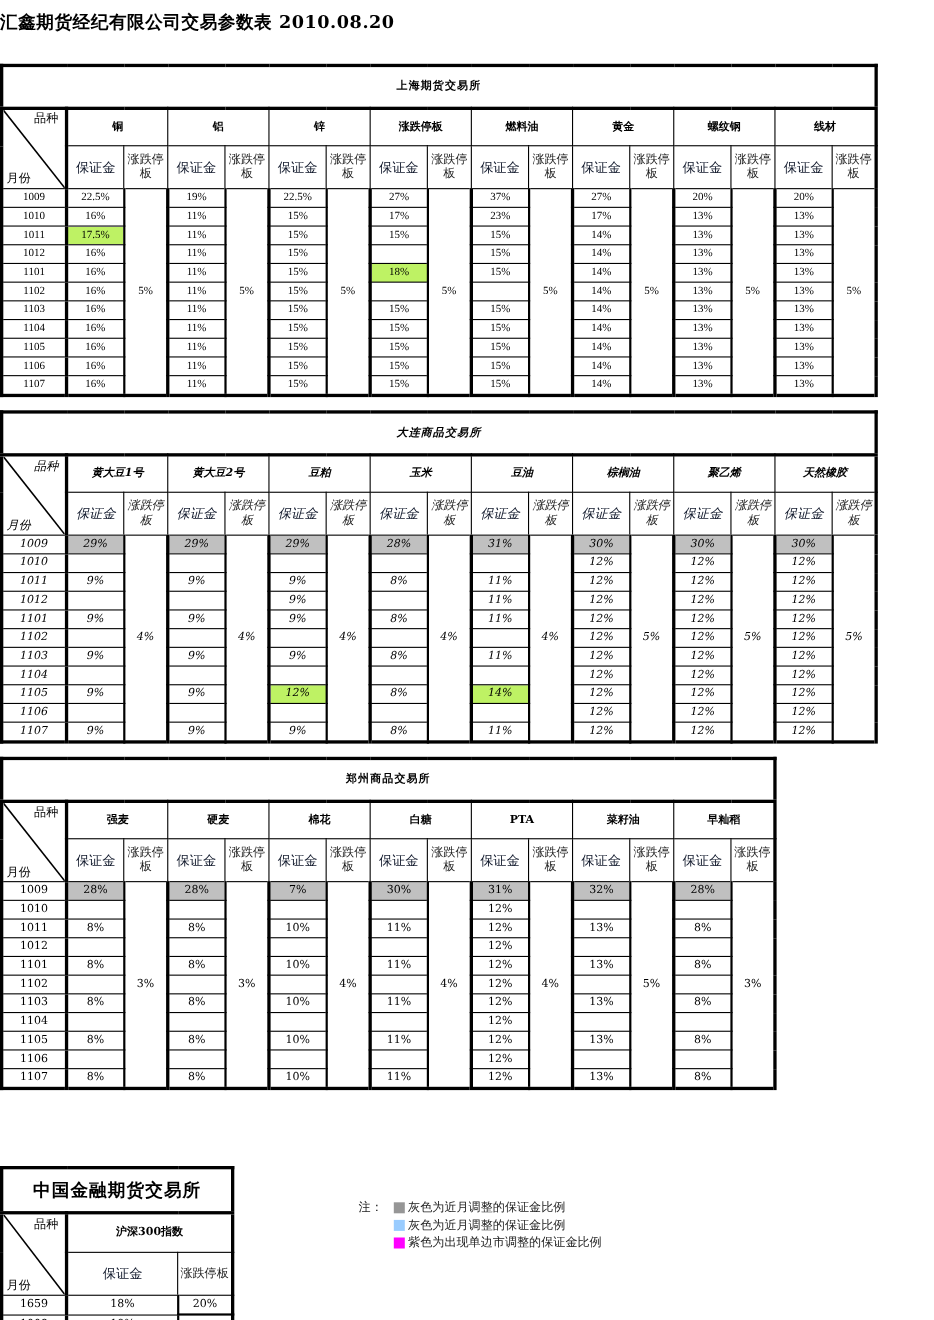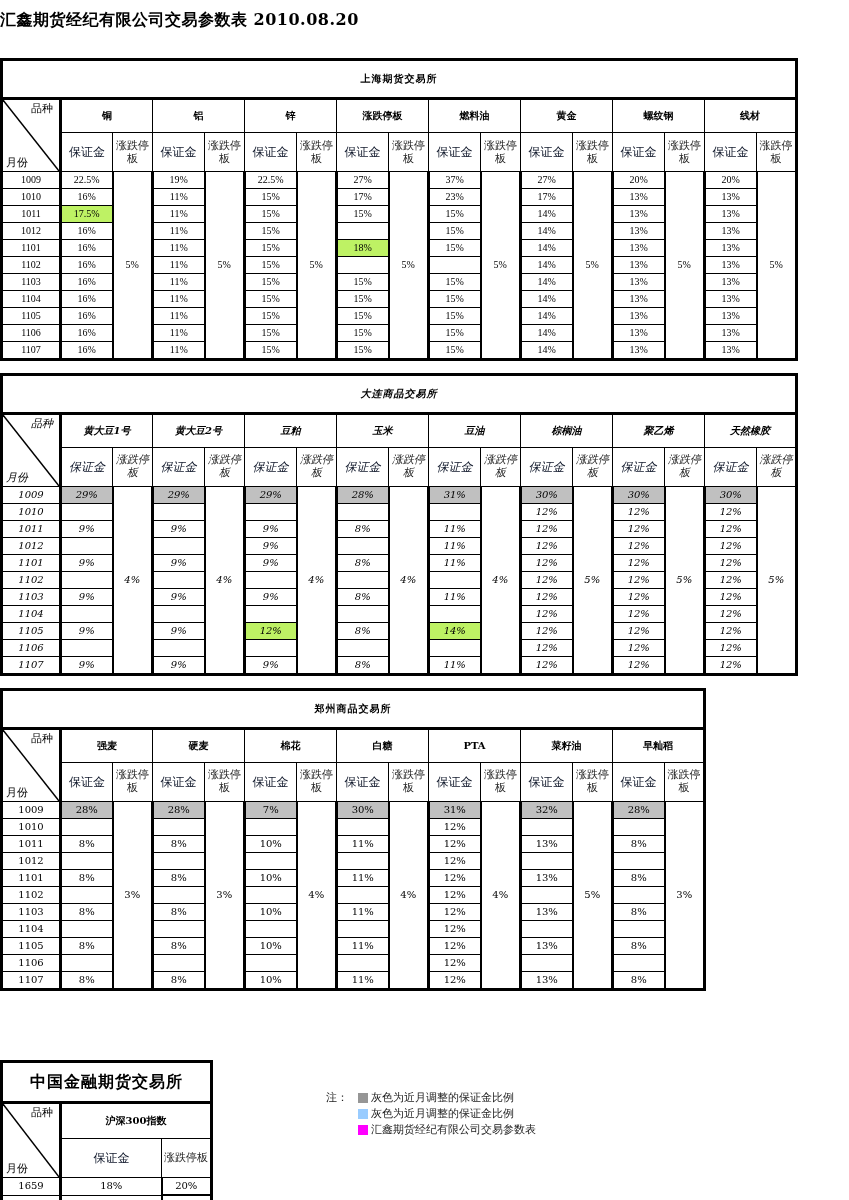--- a/index.html
+++ b/index.html
@@ -643,15 +643,15 @@
     <span>灰色为近月调整的保证金比例</span>
   </div>
   <div class="row">
     <span class="lab"></span>
     <span class="sw" style="background:#99ccff"></span>
     <span>灰色为近月调整的保证金比例</span>
   </div>
   <div class="row">
     <span class="lab"></span>
     <span class="sw" style="background:#ff00ff"></span>
-    <span>汇鑫期货经纪有限公司交易参数表</span>
+    <span>紫色为出现单边市调整的保证金比例</span>
   </div>
 </div>
 
 </body></html>

